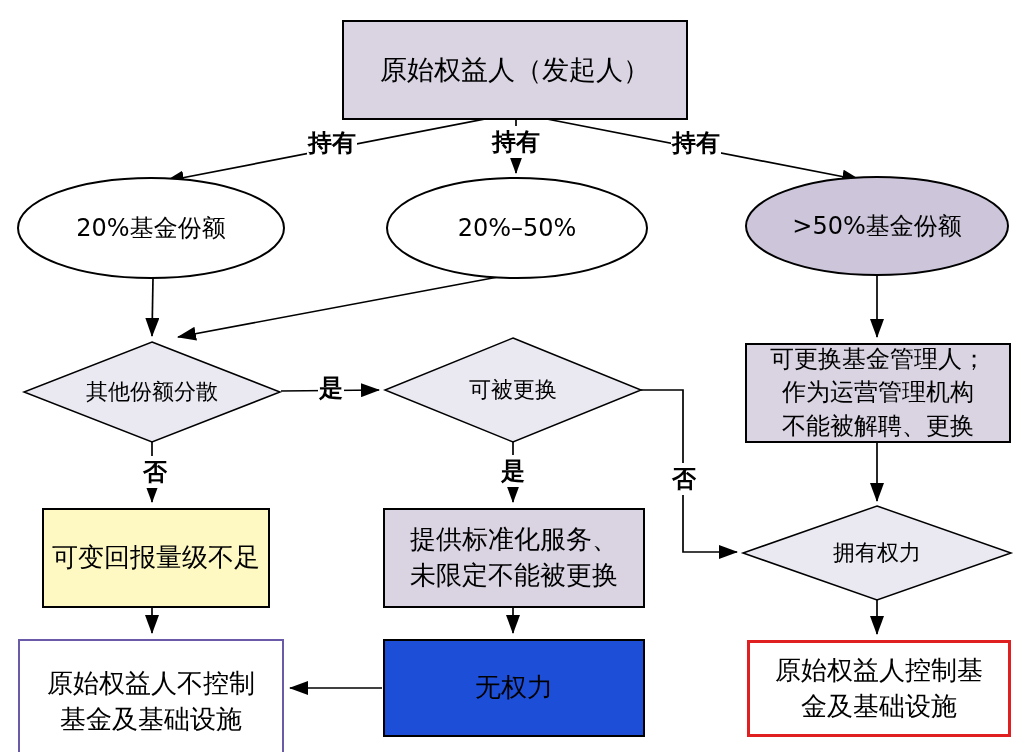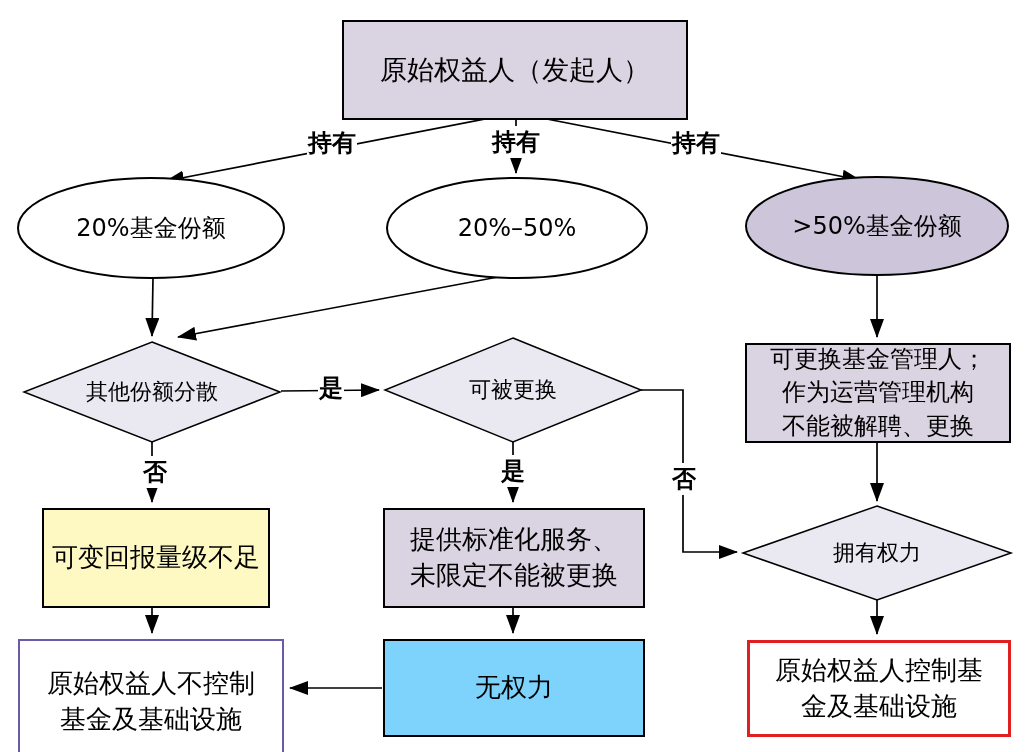--- a/index.html
+++ b/index.html
@@ -72,21 +72,21 @@
 
   <div class="node fs24 pre" style="left: 745px; top: 343px; width: 266px; height: 100px; background-color: rgb(217, 211, 226);">可更换基金管理人；
 作为运营管理机构
 不能被解聘、更换</div>
 
   <div class="node fs26" style="left: 18px; top: 508px; width: 228px; height: 100px; background-color: #fef9c3; margin-left: 24px;">可变回报量级不足</div>
 
   <div class="node fs26 pre" style="left: 383px; top: 508px; width: 262px; height: 100px; background-color: rgb(217, 211, 226);">提供标准化服务、
 未限定不能被更换</div>
 
-  <div class="node fs26" style="left: 383px; top: 639px; width: 262px; height: 98px; background-color: #7dd3fc;">无权力</div>
+  <div class="node fs26" style="left: 383px; top: 639px; width: 262px; height: 98px; background-color: #1d4ed8;">无权力</div>
 
   <div class="node fs26 pre" style="left: 18px; top: 639px; width: 266px; height: 125px; background: rgb(255, 255, 255); border-color: rgb(106, 90, 168);">原始权益人不控制
 基金及基础设施</div>
 
   <div class="node fs26 pre" style="left: 747px; top: 640px; width: 264px; height: 97px; background: rgb(255, 255, 255); border-width: 3px; border-color: rgb(224, 32, 32);">原始权益人控制基
 金及基础设施</div>
 
   <div class="shape-label fs24" style="left:151px; top:228px;text-align:right;">20%基金份额</div>
   <div class="shape-label fs24" style="left:517px; top:228px;">20%–50%</div>
   <div class="shape-label fs24" style="left:877px; top:226px;">&gt;50%基金份额</div>

